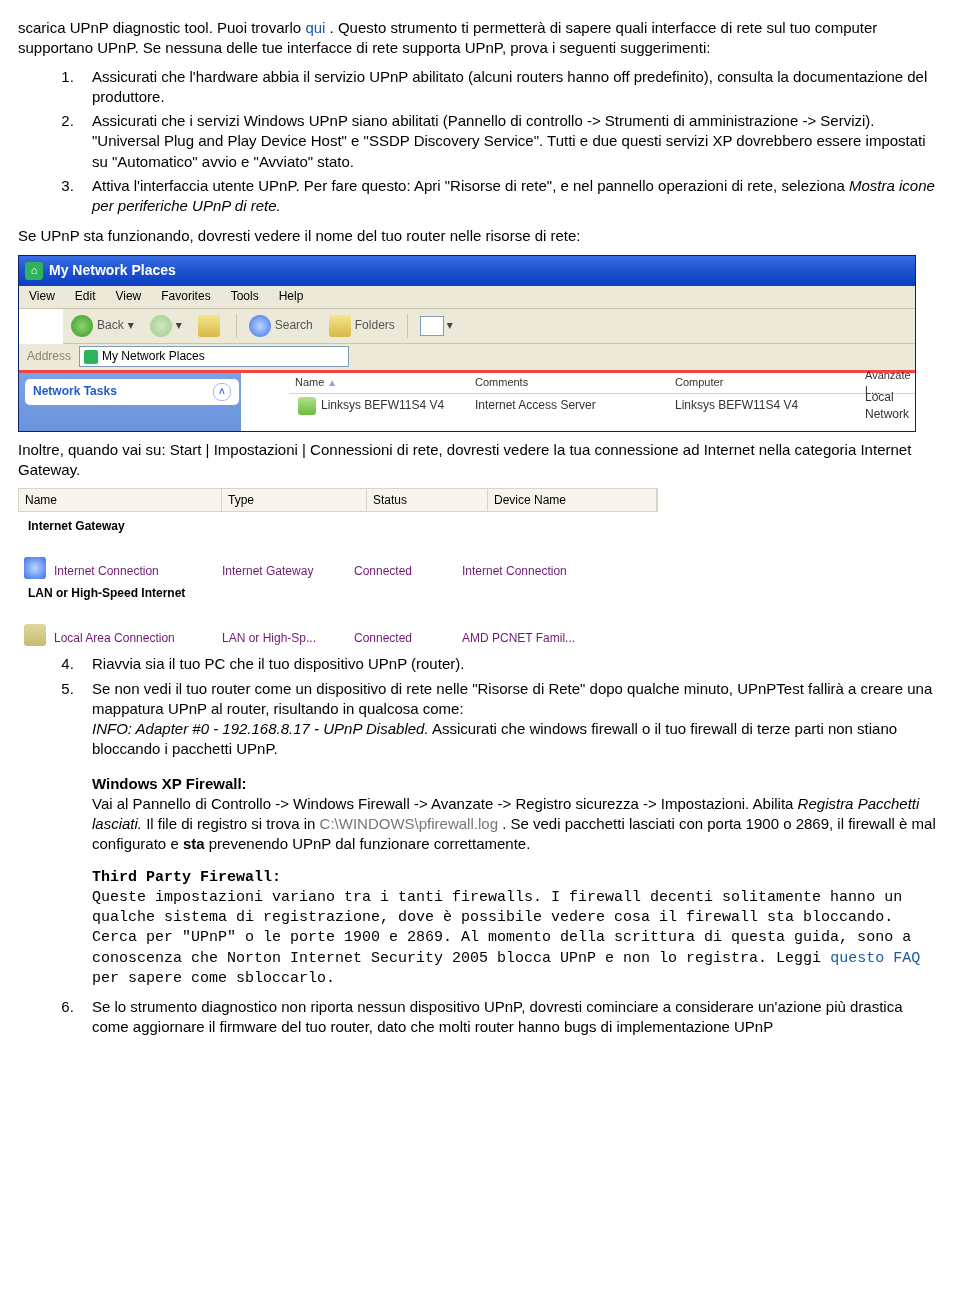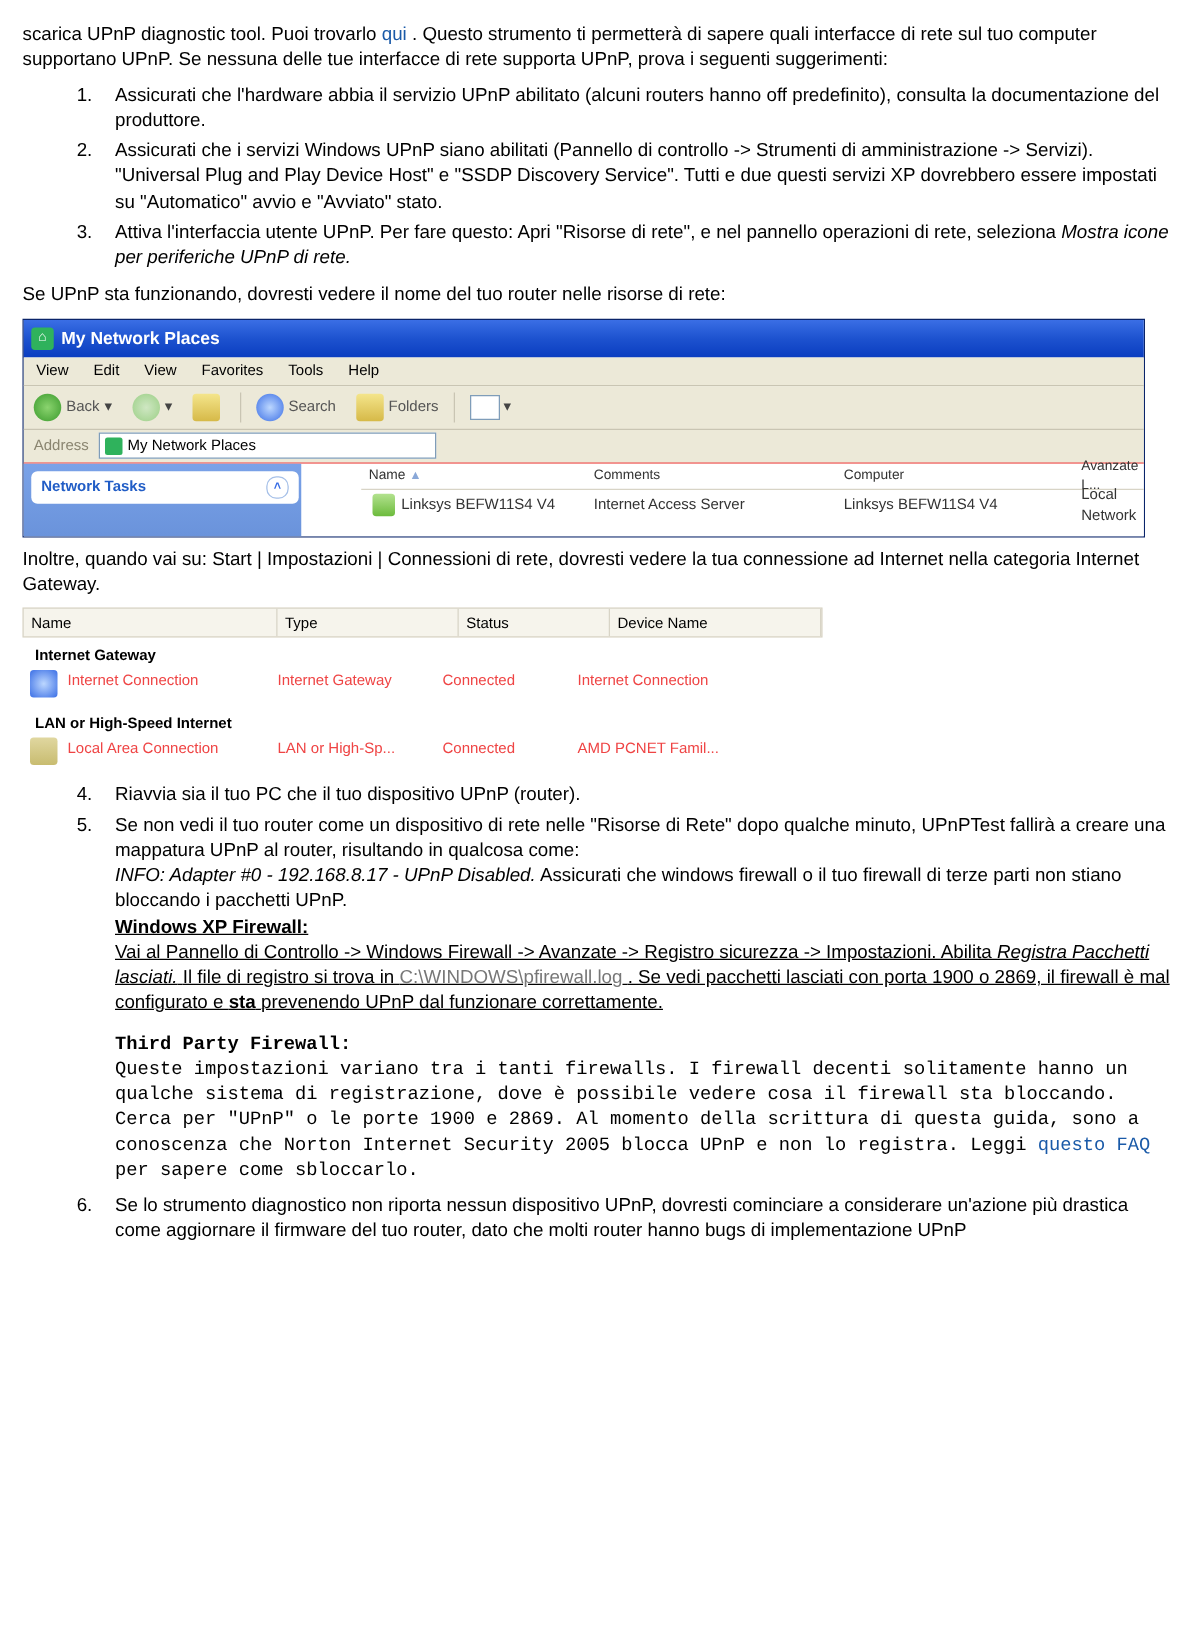--- a/index.html
+++ b/index.html
@@ -25,25 +25,25 @@
   .titlebar{
     background:linear-gradient(#3a6ee5,#1d52cf 50%,#0a3dc0);
     color:#fff;height:30px;display:flex;align-items:center;padding:0 6px;font-size:14px;font-weight:bold;
   }
   .titlebar .ticon{
     width:18px;height:18px;background:#2fb25c;border-radius:3px;margin-right:6px;
     display:flex;align-items:center;justify-content:center;font-size:11px;color:#fff;
   }
   .menubar{background:#ece9d8;border-bottom:1px solid #c9c5b3;height:22px;display:flex;align-items:center;font-size:12px;}
   .menubar span{padding:0 10px;}
-  .toolbar{background:#ece9d8;height:34px;border-bottom:1px solid #c9c5b3;display:flex;align-items:center;font-size:12px;color:#8a8570;}
+  .toolbar{background:#ece9d8;height:34px;border-bottom:1px solid #c9c5b3;display:flex;align-items:center;font-size:12px;color:#8a8570;margin-left:44px;}
   .toolbar .tb-item{display:flex;align-items:center;padding:0 8px;color:#555;}
   .toolbar .ticon2{width:22px;height:22px;border-radius:11px;margin-right:4px;}
   .toolbar .sep{width:1px;height:24px;background:#c9c5b3;margin:0 4px;}
-  .addrbar{background:#ece9d8;height:26px;border-bottom:1px solid #ef4444;display:flex;align-items:center;font-size:12px;}
+  .addrbar{background:#ece9d8;height:26px;border-bottom:3px solid #ef4444;display:flex;align-items:center;font-size:12px;}
   .addrbar .label{color:#8a8570;padding:0 8px;}
   .addrbar .field{flex:0 0 260px;background:#fff;border:1px solid #7f9db9;height:19px;display:flex;align-items:center;padding:0 4px;}
   .addrbar .field .sm{width:14px;height:14px;background:#2fb25c;border-radius:2px;margin-right:4px;}
   .content{display:flex;height:58px;background:#fff;}
   .sidebar{width:210px;background:linear-gradient(#7aa2e8,#6a93db);padding:6px;}
   .sidebox{background:#fff;border-radius:5px;width:198px;height:26px;display:flex;align-items:center;justify-content:space-between;padding:0 8px;font-size:12px;color:#215dc6;font-weight:bold;}
   .sidebox .chev{width:16px;height:16px;border-radius:8px;border:1px solid #a6c0e8;color:#3a6ee5;display:flex;align-items:center;justify-content:center;font-size:10px;}
   .list{flex:1;margin-left:48px;}
   .lhead{display:flex;height:20px;border-bottom:1px solid #d8d4c6;font-size:11px;color:#333;align-items:center;}
   .lhead .chvu{color:#8aa8d8;font-size:10px;margin-left:3px;}
@@ -54,21 +54,21 @@
   .lrow{display:flex;align-items:center;height:24px;font-size:12px;color:#333;}
   .lrow .ric{width:18px;height:18px;border-radius:3px;background:linear-gradient(#b3e28f,#6cbb3c);margin-right:5px;margin-left:3px;}
   .lrow .rictxt{display:flex;align-items:center;}
   
   
   .nclist{width:640px;font-family:Tahoma,Arial,sans-serif;font-size:12px;margin:6px 0;}
   .nchead{display:flex;height:22px;align-items:center;background:#f6f4ec;border:1px solid #d8d4c6;}
   .nchead div{border-right:1px solid #d8d4c6;height:100%;display:flex;align-items:center;padding:0 6px;}
   .nc1{flex:0 0 190px;}.nc2{flex:0 0 132px;}.nc3{flex:0 0 108px;}.nc4{flex:1;}
   .catlabel{padding:6px 0 4px 10px;font-weight:bold;color:#000;font-size:12px;}
-  .ncrow{display:flex;align-items:flex-start;height:28px;padding-left:6px;color:#ef4444;}
+  .ncrow{display:flex;align-items:flex-end;height:28px;padding-left:6px;color:#701a75;margin-top:13px;}
   .ncrow .ico{width:22px;height:22px;margin-right:8px;border-radius:3px;}
   .ico.globe{background:radial-gradient(#bcd7ff,#3a6ee5);}
   .ico.lan{background:linear-gradient(#e0d7a0,#c8bc70);}
 </style>
 </head>
 <body>
 
 <p>
   <span>scarica UPnP diagnostic tool. Puoi trovarlo </span>
   <a class="link" href="#">qui</a>
@@ -187,21 +187,21 @@
     <div class="nc4">AMD PCNET Famil...</div>
   </div>
 </div>
 
 <ol start="4">
   <li>Riavvia sia il tuo PC che il tuo dispositivo UPnP (router).</li>
   <li>
     <span>Se non vedi il tuo router come un dispositivo di rete nelle "Risorse di Rete" dopo qualche minuto, UPnPTest fallirà a creare una mappatura UPnP al router, risultando in qualcosa come:</span><br>
     <span class="italic">INFO: Adapter #0 - 192.168.8.17 - UPnP Disabled.</span>
     <span> Assicurati che windows firewall o il tuo firewall di terze parti non stiano bloccando i pacchetti UPnP.</span>
-    <p style="margin-top:0;text-decoration:underline;">
+    <p style="margin-top:14px;">
       <span class="boldlabel">Windows XP Firewall:</span><br>
       <span>Vai al Pannello di Controllo -&gt; Windows Firewall -&gt; Avanzate -&gt; Registro sicurezza -&gt; Impostazioni. Abilita </span>
       <span class="italic">Registra Pacchetti lasciati.</span>
       <span> Il file di registro si trova in </span>
       <span class="grey">C:\WINDOWS\pfirewall.log</span>
       <span> . Se vedi pacchetti lasciati con porta 1900 o 2869, il firewall è mal configurato e </span>
       <span class="boldlabel">sta</span>
       <span> prevenendo UPnP dal funzionare correttamente.</span>
     </p>
     <p style="margin-top:13px;font-family:Liberation Mono, monospace;">

